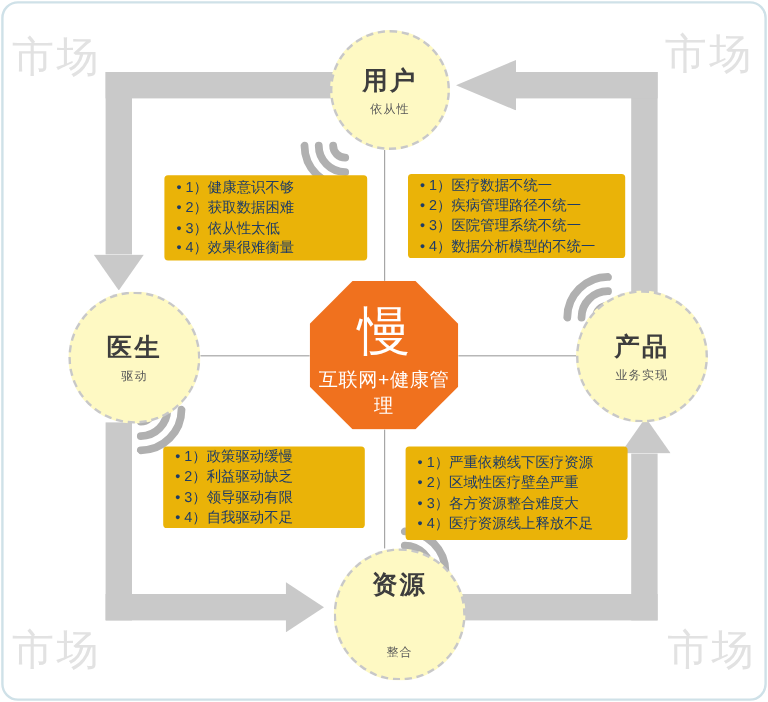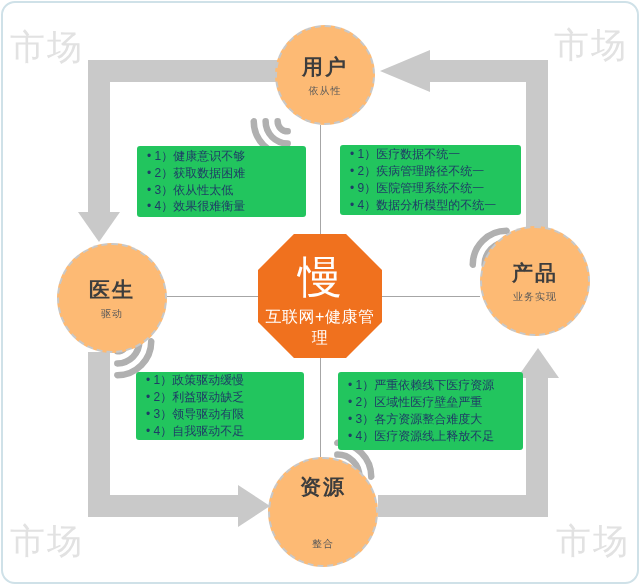--- a/index.html
+++ b/index.html
@@ -37,41 +37,41 @@
   .tline.v-b{left:320px;top:358px;width:1px;height:99px;}
   
   .wifi{position:absolute;width:54px;height:54px;}
   .wifi svg{display:block;width:54px;height:54px;}
   .wifi.w-user{left:243px;top:112px;transform:rotate(225deg);}
   .wifi.w-product{left:462px;top:220px;transform:rotate(315deg);}
   .wifi.w-doctor{left:108px;top:332px;transform:rotate(135deg);}
   .wifi.w-resource{left:328px;top:432px;transform:rotate(45deg);}
   
   .ibox{
-    position:absolute;background:#22c55e;border-radius:3px;color:#1f3c66;
+    position:absolute;background:#eab308;border-radius:3px;color:#1f3c66;
     font-size:12px;line-height:16.8px;padding:3px 10px;box-sizing:border-box;
     display:flex;flex-direction:column;justify-content:center;
   }
   .ibox ul{margin:0;padding:0;list-style:none;}
   .ibox.b-tl{left:137px;top:146px;width:169px;height:71px;}
   .ibox.b-tr{left:340px;top:145px;width:181px;height:70px;}
   .ibox.b-bl{left:136px;top:372px;width:168px;height:68px;}
   .ibox.b-br{left:338px;top:372px;width:185px;height:78px;}
   
   .node{
-    position:absolute;background:#fdba74;border:2px dashed #c8c8c8;border-radius:50%;
+    position:absolute;background:#fef9c3;border:2px dashed #c8c8c8;border-radius:50%;
     display:flex;flex-direction:column;align-items:center;justify-content:center;gap:3px;
     box-sizing:border-box;
   }
   .node .lbl{font-size:21px;font-weight:600;color:#3d3d3d;letter-spacing:2px;}
   .node .sub{font-size:10px;color:#595959;letter-spacing:1px;}
   .node.n-user{left:275px;top:25px;width:100px;height:100px;}
   .node.n-doctor{left:57px;top:243px;width:110px;height:110px;}
-  .node.n-product{left:480px;top:226px;width:110px;height:110px;}
-  .node.n-resource{left:268px;top:457px;width:110px;height:110px;gap:36px;}
+  .node.n-product{left:480px;top:242px;width:110px;height:110px;}
+  .node.n-resource{left:278px;top:457px;width:110px;height:110px;gap:36px;}
   
   .octagon{
     position:absolute;left:258px;top:234px;width:124px;height:124px;background:#f0711e;
     clip-path:polygon(29% 0,71% 0,100% 29%,100% 71%,71% 100%,29% 100%,0 71%,0 29%);
     display:flex;flex-direction:column;align-items:center;justify-content:center;
     color:#ffffff;text-align:center;
   }
   .octagon .big{font-size:44px;line-height:48px;margin-top:10px;}
   .octagon .small{font-size:16px;margin-top:6px;letter-spacing:0.5px;}
 </style>
@@ -137,21 +137,21 @@
       <li>• 1）健康意识不够</li>
       <li>• 2）获取数据困难</li>
       <li>• 3）依从性太低</li>
       <li>• 4）效果很难衡量</li>
     </ul>
   </div>
   <div class="ibox b-tr">
     <ul>
       <li>• 1）医疗数据不统一</li>
       <li>• 2）疾病管理路径不统一</li>
-      <li>• 9）医院管理系统不统一</li>
+      <li>• 3）医院管理系统不统一</li>
       <li>• 4）数据分析模型的不统一</li>
     </ul>
   </div>
   <div class="ibox b-bl">
     <ul>
       <li>• 1）政策驱动缓慢</li>
       <li>• 2）利益驱动缺乏</li>
       <li>• 3）领导驱动有限</li>
       <li>• 4）自我驱动不足</li>
     </ul>

